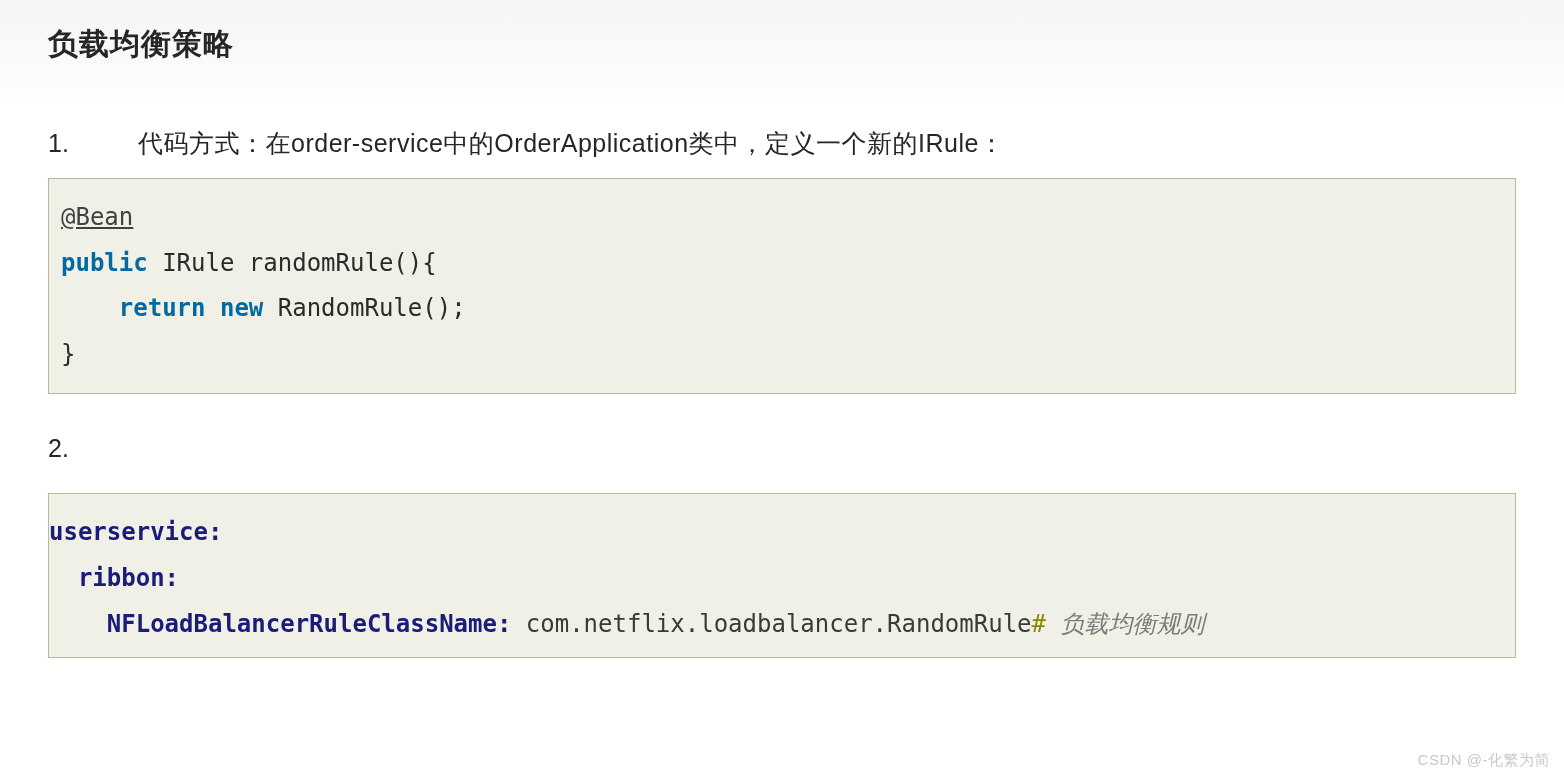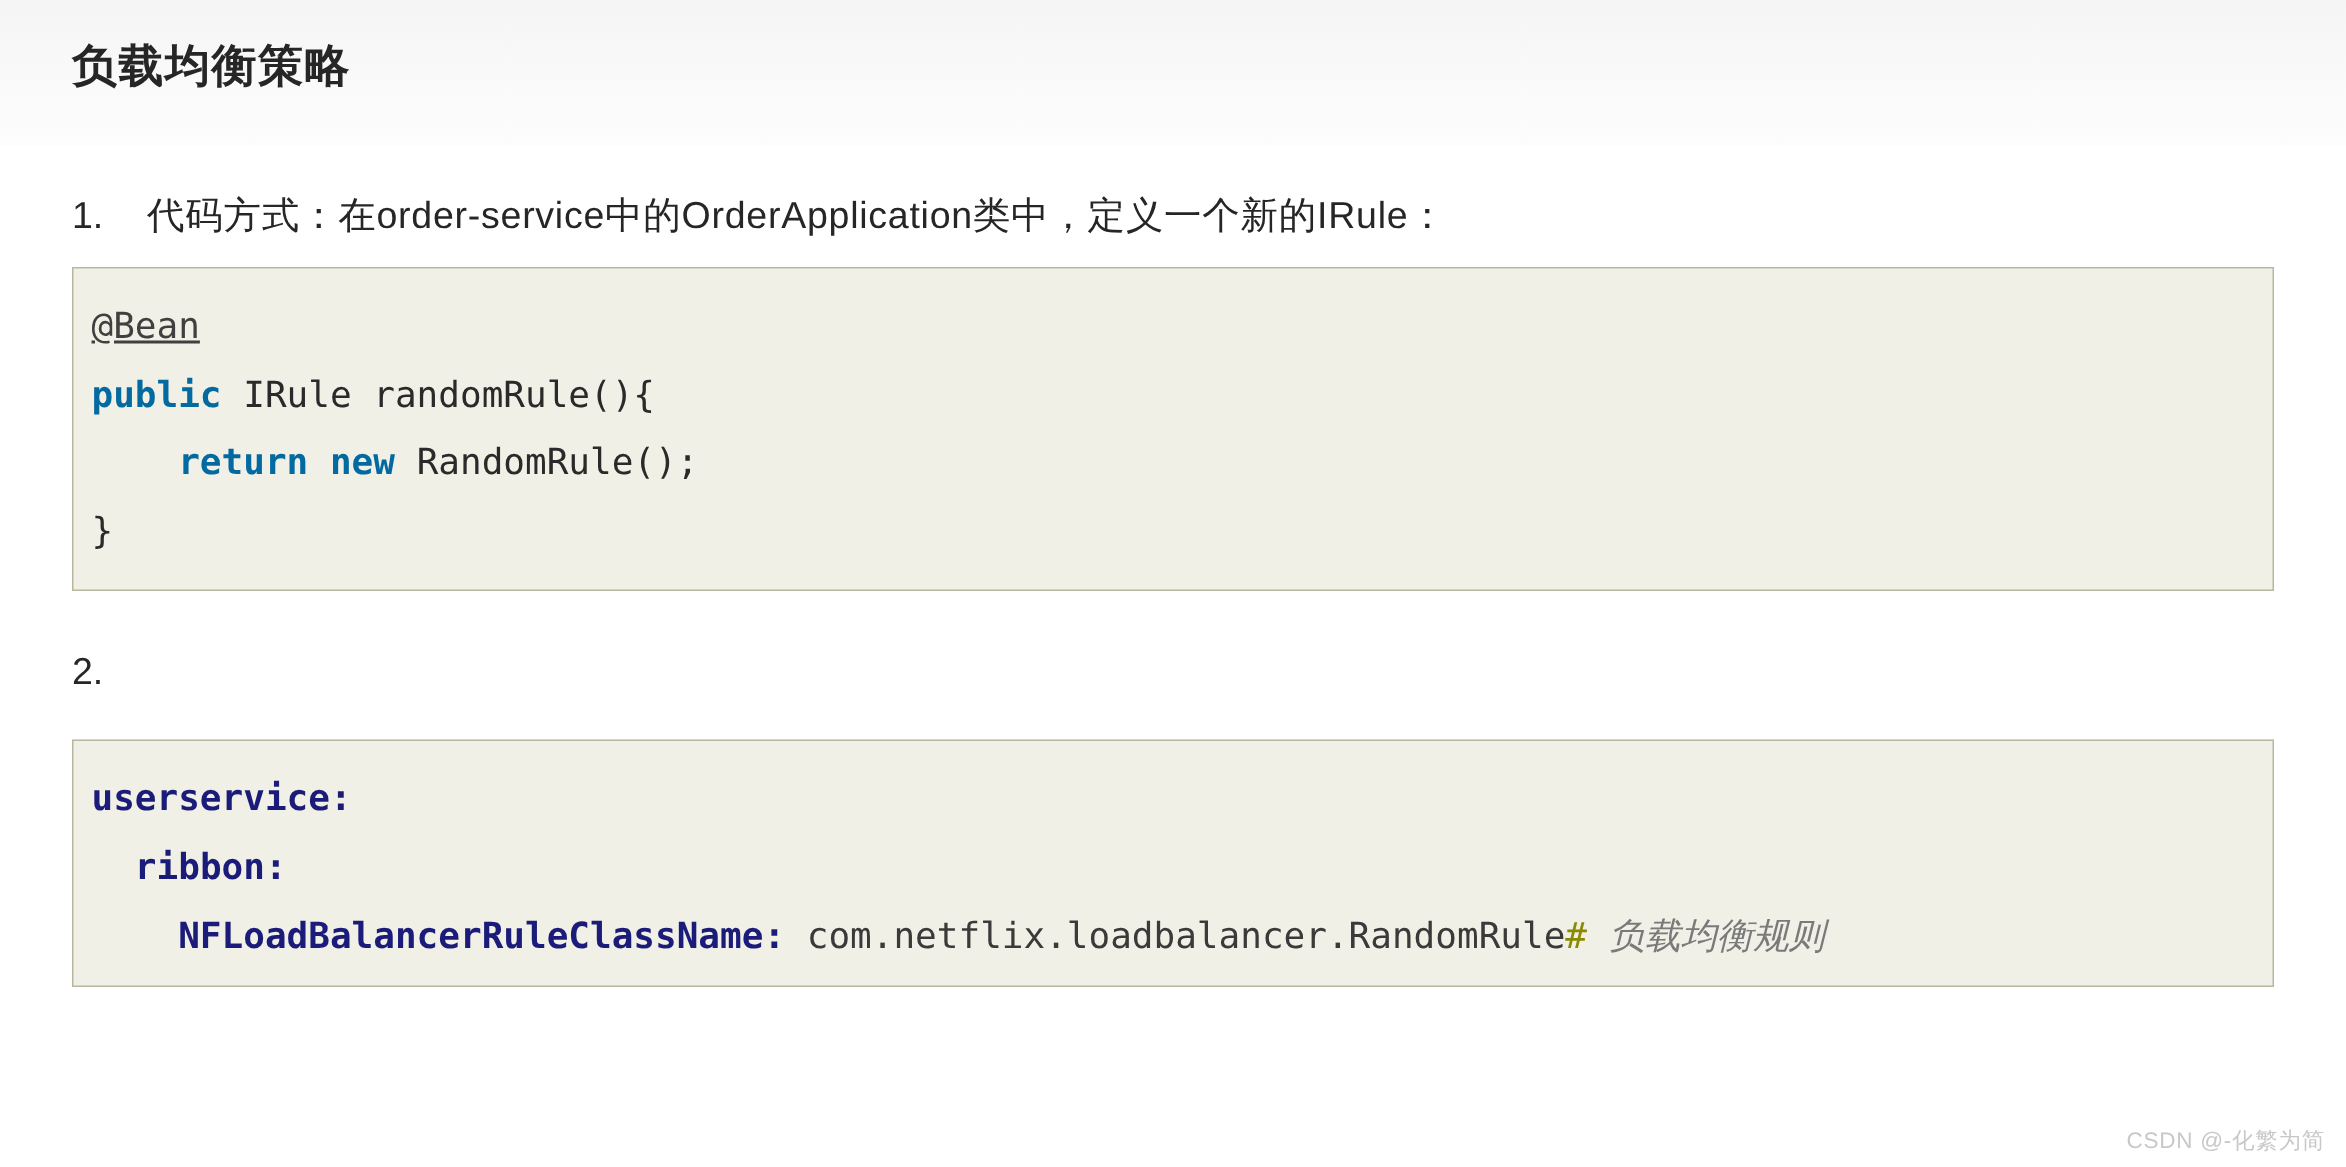--- a/index.html
+++ b/index.html
@@ -41,36 +41,37 @@
     .list-num {
       font-size: 25px;
       color: #262626;
       width: 50px;
       flex-shrink: 0;
     }
     .list-text {
       font-size: 25px;
       color: #262626;
       letter-spacing: 0.5px;
+      margin-left: 40px;
     }
     .code-block {
       background: #f0f0e6;
       border: 1px solid #b8b89f;
       margin: 14px 0 40px 0;
       padding: 16px 12px 16px 12px;
       font-family: "Consolas", "Monaco", "Menlo", monospace;
       font-size: 24px;
       line-height: 1.9;
       white-space: pre;
     }
     .code-block-2 {
       background: #f0f0e6;
       border: 1px solid #b8b89f;
       margin: 30px 0 0 0;
-      padding: 16px 12px 10px 12px;
+      padding: 16px 12px 10px 0;
       font-family: "Consolas", "Monaco", "Menlo", monospace;
       font-size: 24px;
       line-height: 1.9;
       white-space: pre;
     }
     .annotation { color: #404040; text-decoration: underline; }
     .keyword { color: #0369a1; font-weight: 700; }
     .plain { color: #2a2a2a; }
     .yaml-key { color: #1b1b7a; font-weight: 600; }
     .yaml-value { color: #3a3a3a; }

